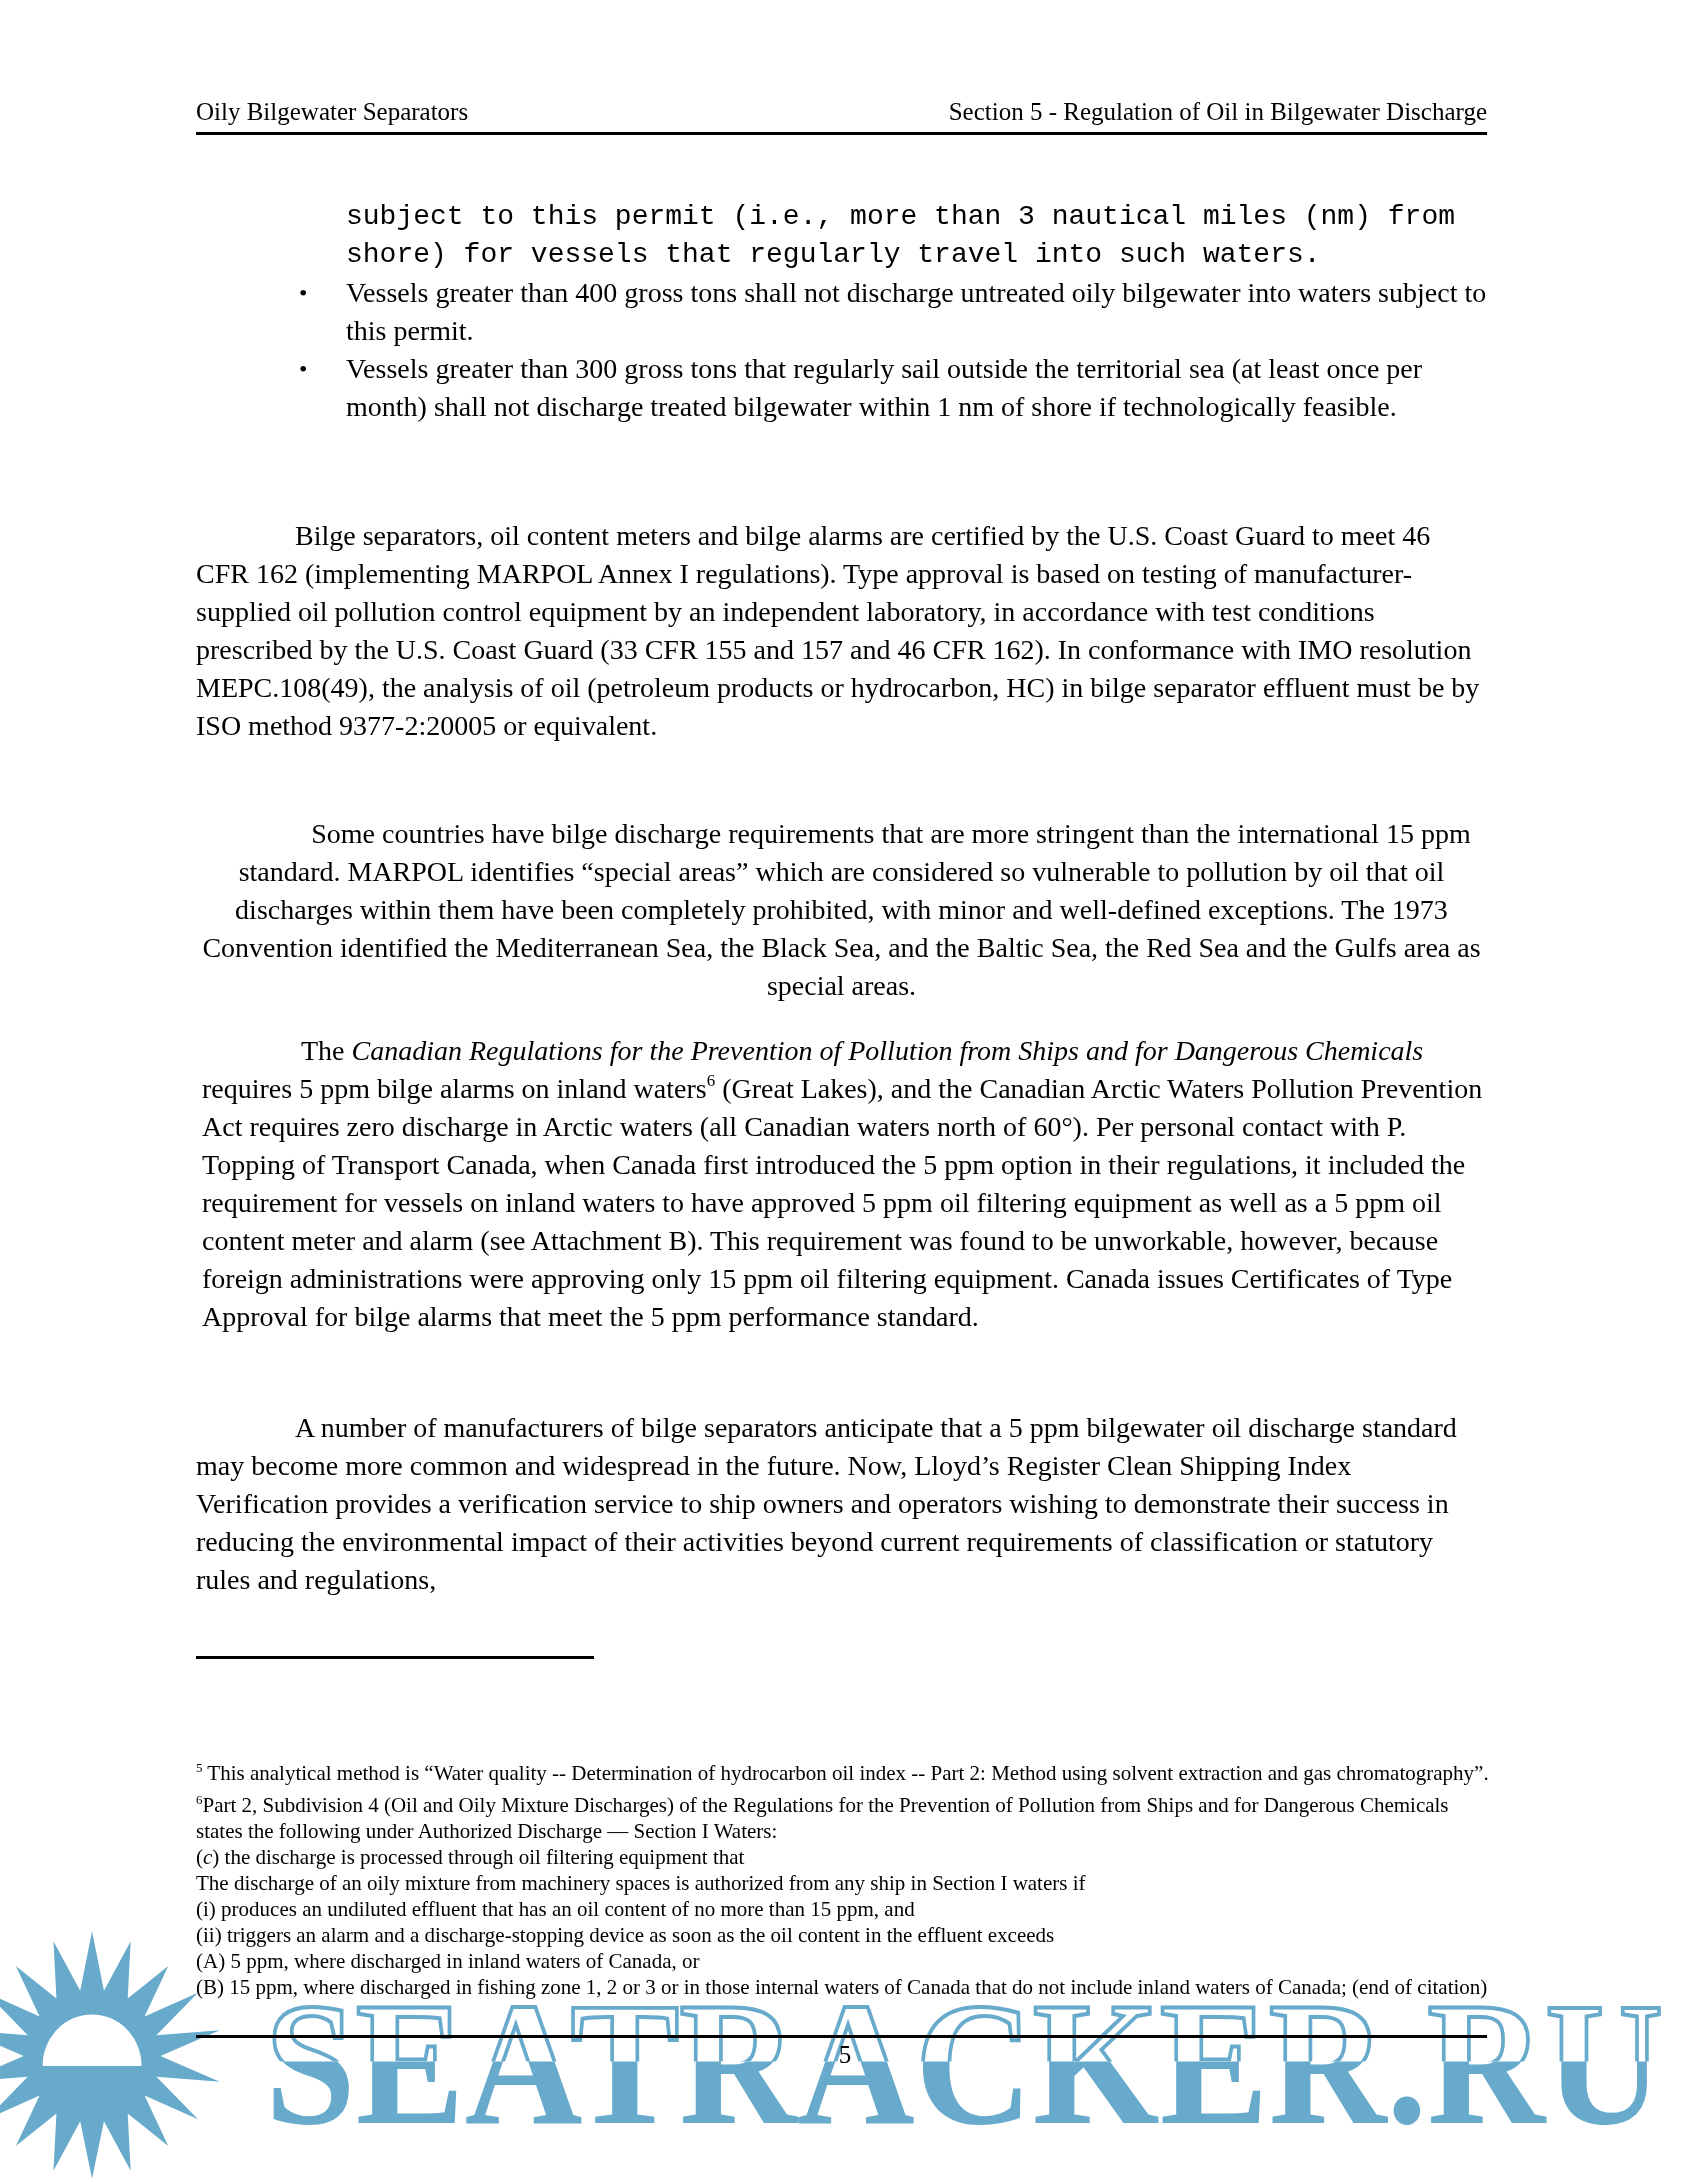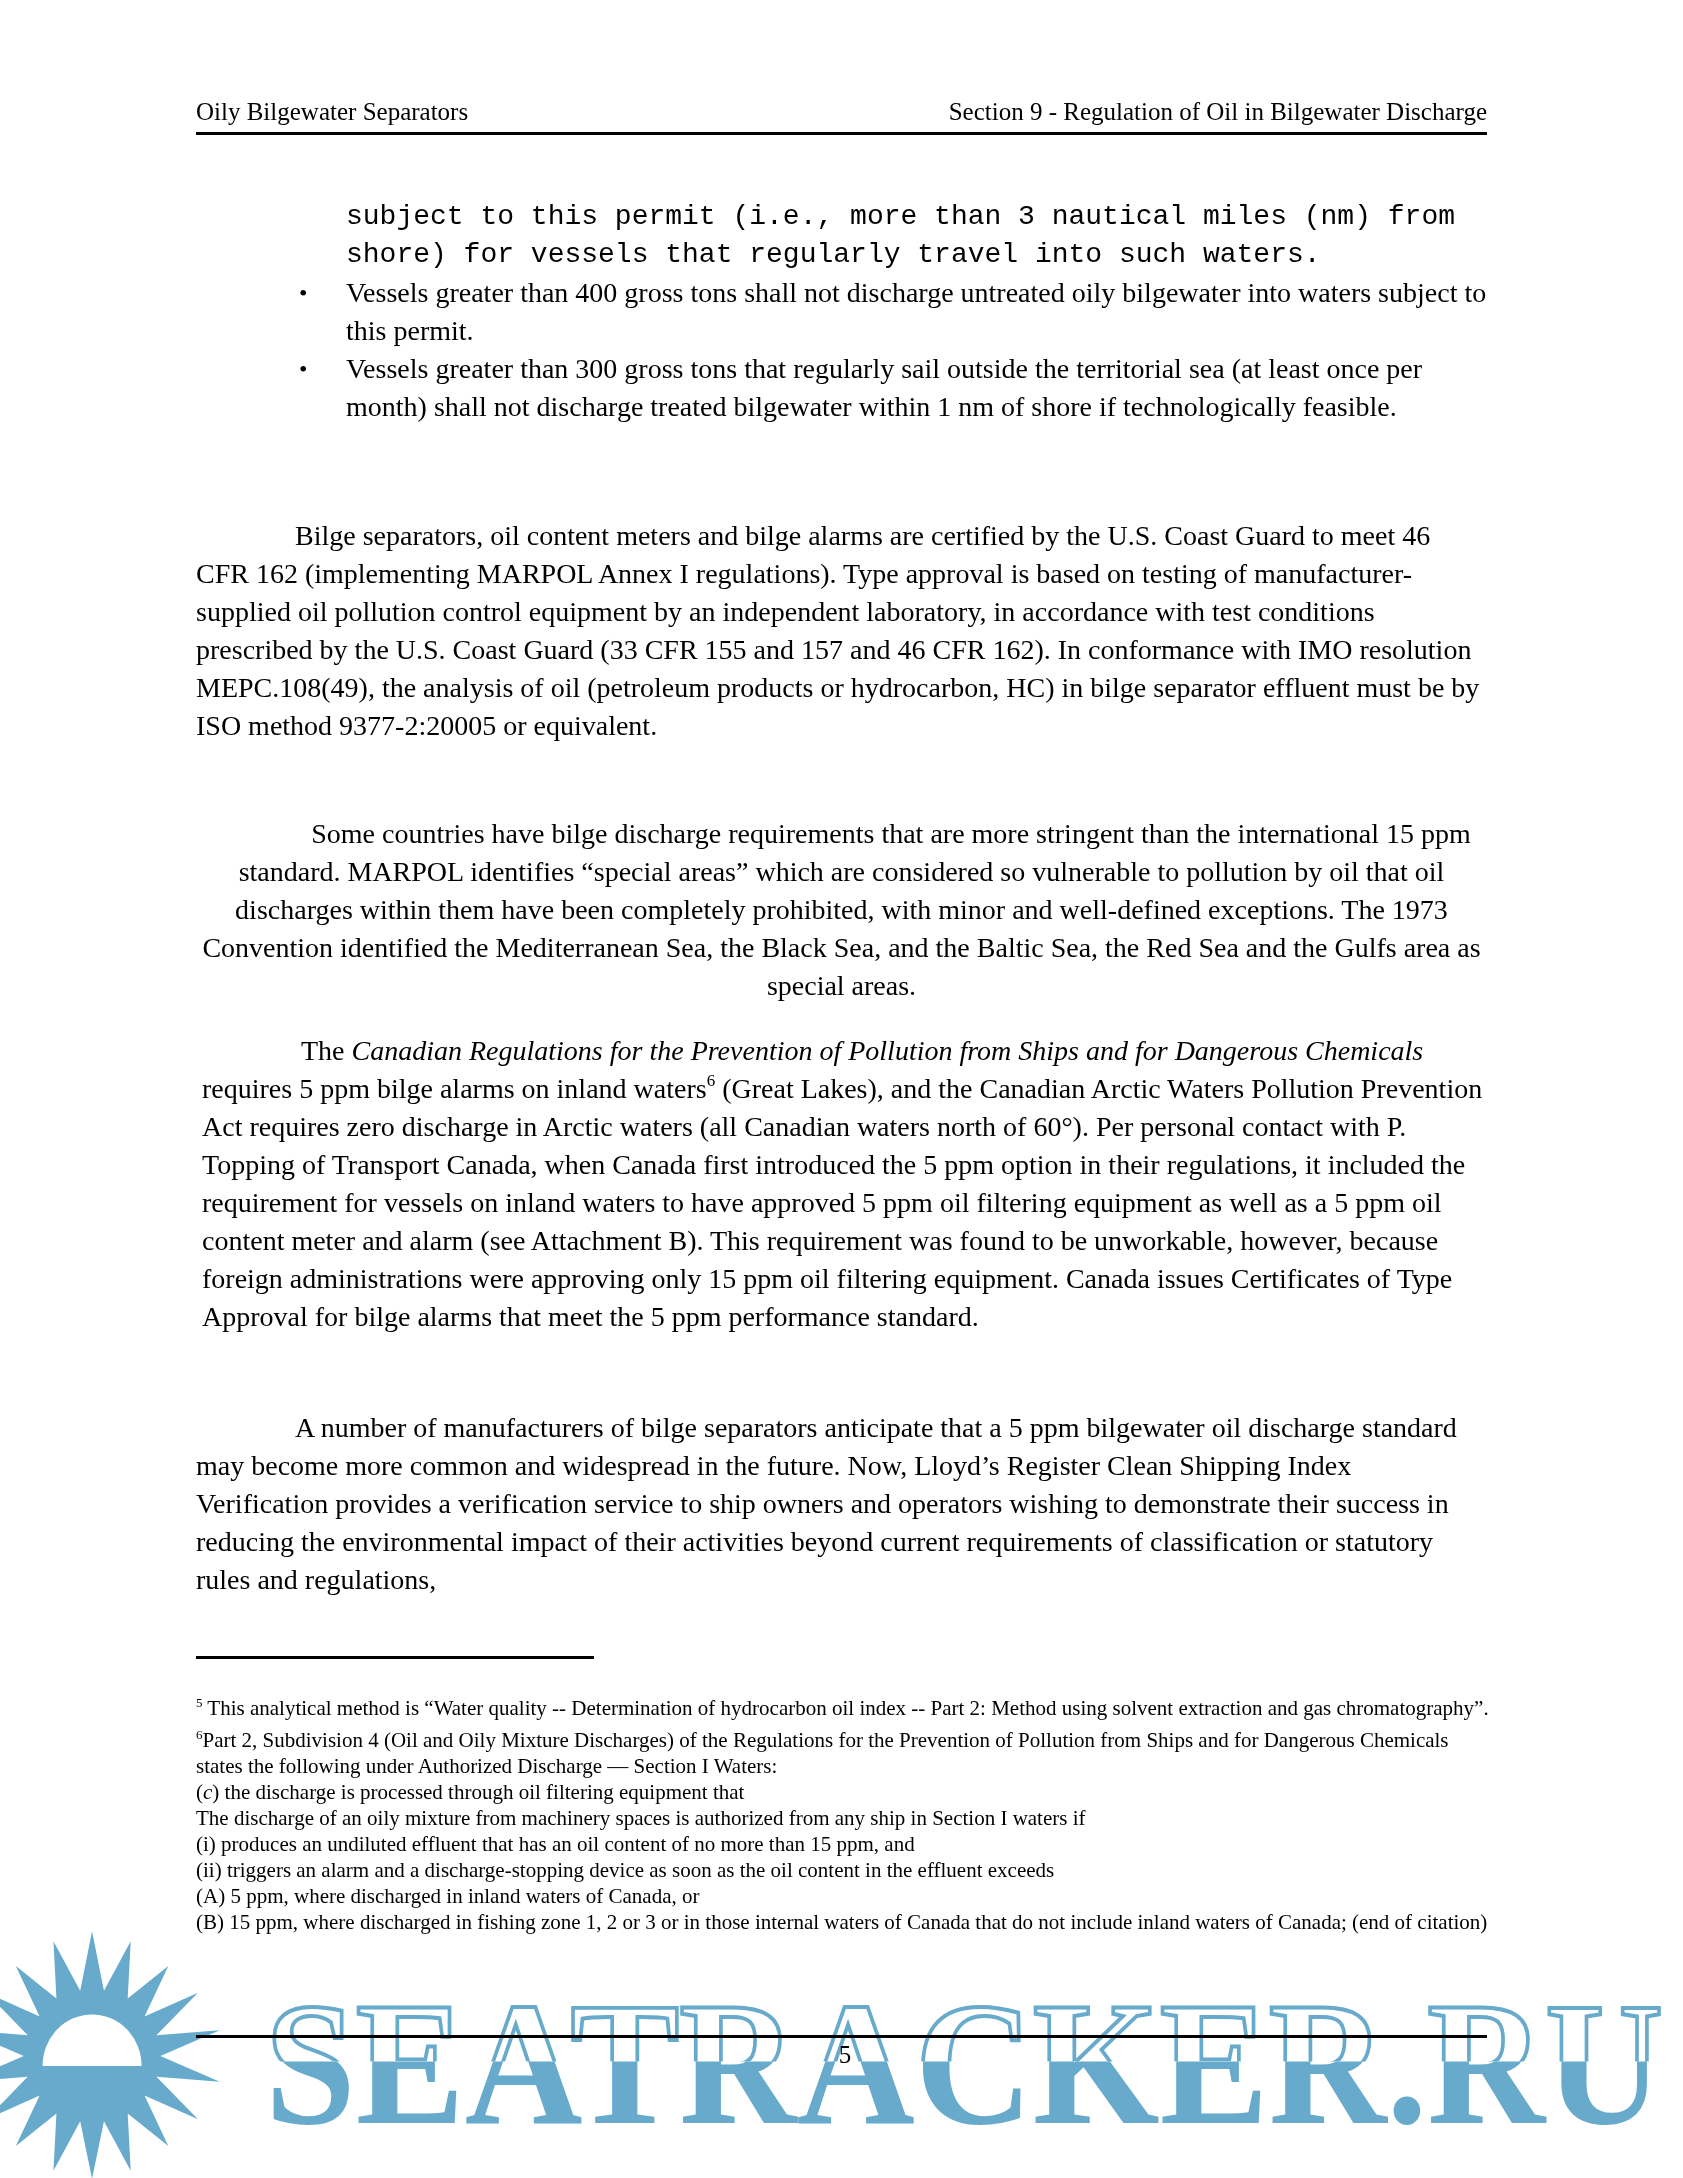--- a/index.html
+++ b/index.html
@@ -21,39 +21,39 @@
 
   .para { text-indent: 99px; margin: 0; }
   .p1 { top: 517px; }
   .p2 { top: 815px; text-align: center; }
   .p3 { top: 1032px; margin-left: 6px; }
   .p4 { top: 1409px; }
   .sup { font-size: 17px; vertical-align: 12px; line-height: 0; }
   em { font-style: italic; }
 
   .fn-rule { position: absolute; left: 196px; top: 1656px; width: 398px; height: 3px; background: #000; }
-  .footnotes { position: absolute; left: 196px; top: 1695px; width: 1297px; font-size: 21px; line-height: 26px; }
+  .footnotes { position: absolute; left: 196px; top: 1760px; width: 1297px; font-size: 21px; line-height: 26px; }
   .footnotes p { margin: 0; }
   .footnotes .fn { margin-bottom: 6px; }
   .footnotes .fnsup { font-size: 13px; vertical-align: 8px; line-height: 0; }
 
   .footer-rule { position: absolute; left: 196px; top: 2035px; width: 1291px; height: 3px; background: #000; z-index: 3; }
   .page-number { position: absolute; left: 830px; top: 2041px; width: 30px; text-align: center; font-size: 25px; z-index: 3; }
 
   .watermark { position: absolute; left: 0; top: 1931px; width: 1683px; height: 248px; z-index: 2; pointer-events: none; }
   .wm-text { position: absolute; left: 265px; top: 1984px; height: 149px; width: 1406px; z-index: 2; }
 </style>
 </head>
 <body>
 
 <div class="page">
 
   <div class="running-header">
     <span class="left">Oily Bilgewater Separators</span>
-    <span class="right">Section 9 - Regulation of Oil in Bilgewater Discharge</span>
+    <span class="right">Section 5 - Regulation of Oil in Bilgewater Discharge</span>
   </div>
   <div class="header-rule"></div>
 
   <div class="bullets">
     <div class="bullet-cont">subject to this permit (i.e., more than 3 nautical miles (nm) from shore) for vessels that regularly travel into such waters.</div>
     <div class="bullet-item">
       <span class="dot">•</span>
       <span>Vessels greater than 400 gross tons shall not discharge untreated oily bilgewater into waters subject to this permit.</span>
     </div>
     <div class="bullet-item">

